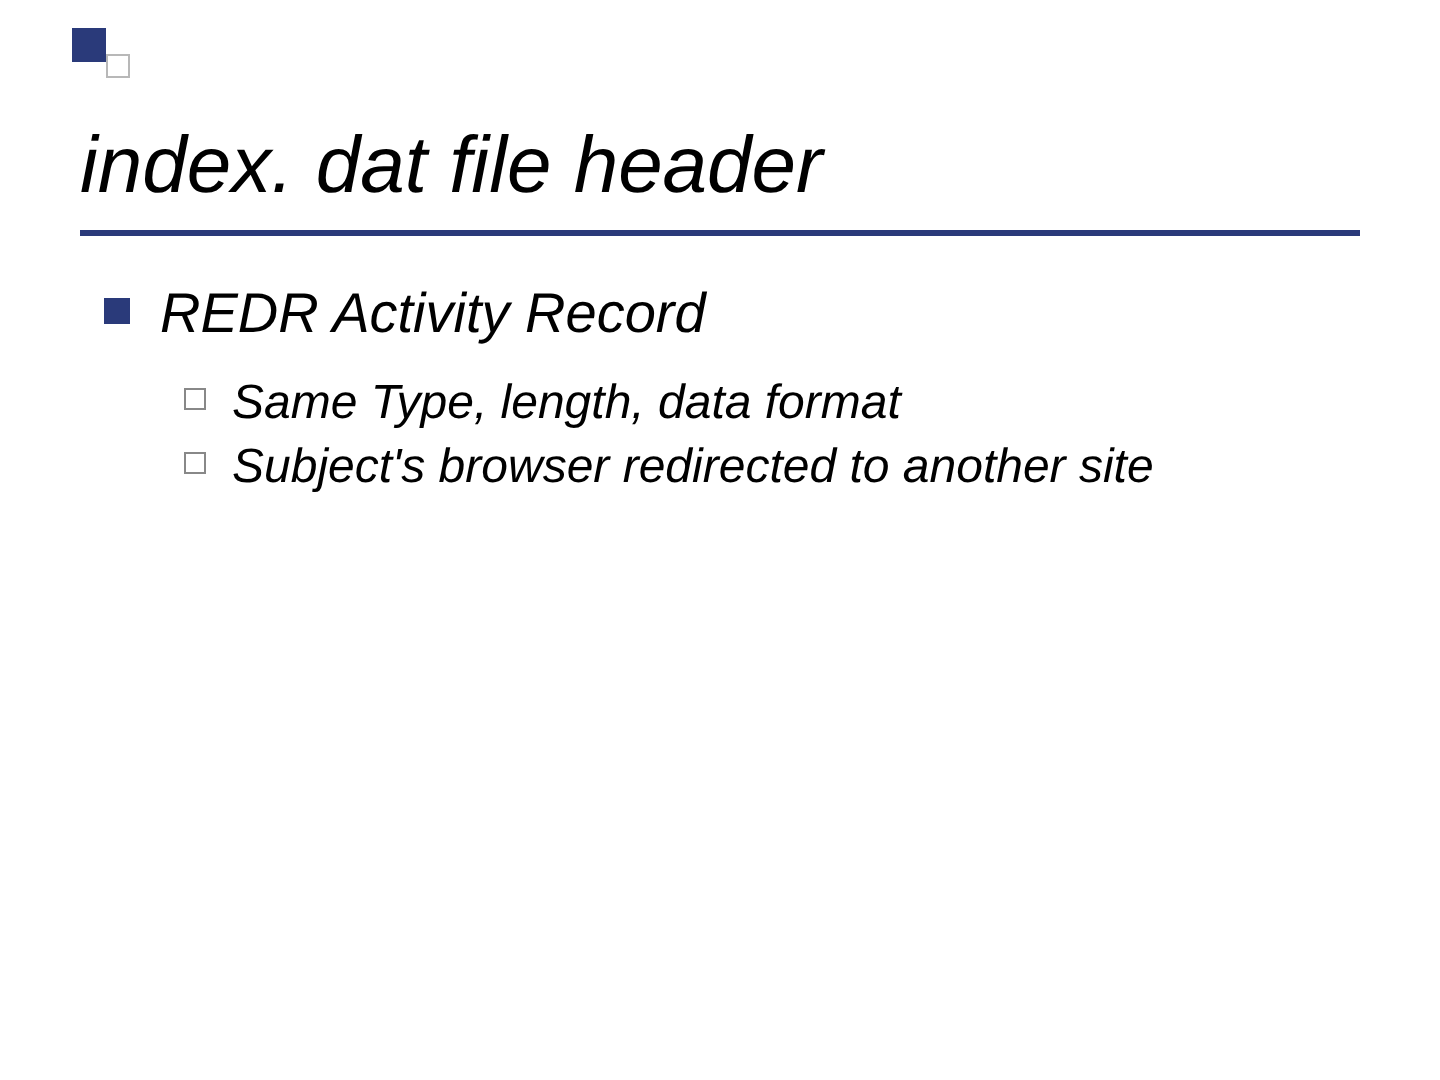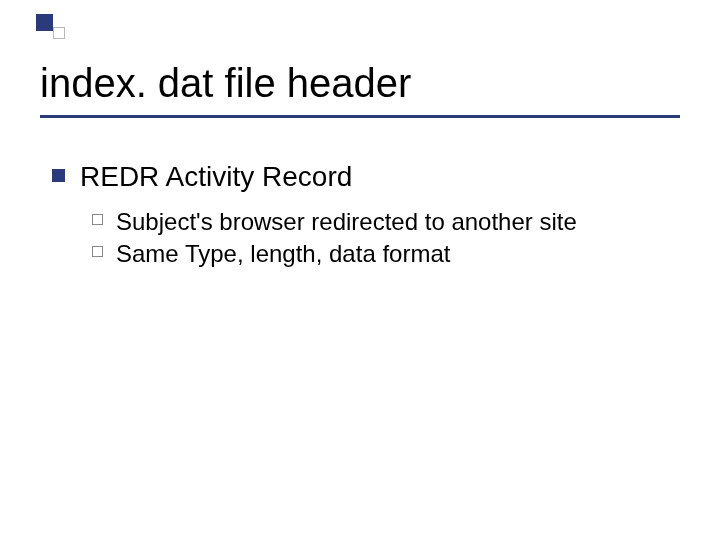--- a/index.html
+++ b/index.html
@@ -11,20 +11,21 @@
     font-family: Arial, Helvetica, sans-serif;
     color: #000;
     overflow: hidden;
   }
   .slide {
     position: relative;
     width: 620px;
     height: 540px;
     box-sizing: border-box;
     padding: 28px 40px 0 40px;
+    font-style: italic;
   }
   .corner-deco {
     position: absolute;
     top: 14px;
     left: 36px;
     width: 30px;
     height: 30px;
   }
   .corner-deco .big-sq {
     position: absolute;
@@ -50,21 +51,21 @@
     font-weight: 400;
     letter-spacing: 0px;
   }
   .rule {
     margin-top: 6px;
     height: 3px;
     background: #2a3a7a;
     width: 640px;
   }
   .content {
-    margin-top: 41px;
+    margin-top: 21px;
     padding-left: 8px;
   }
   .level1 {
     position: relative;
     padding-left: 32px;
     font-size: 28px;
     line-height: 1.3;
   }
   .level1 .bullet-sq {
     position: absolute;
@@ -109,23 +110,23 @@
   <div class="rule"></div>
 
   <div class="content">
     <div class="level1">
       <span class="bullet-sq"></span>
       <span>REDR Activity Record</span>
 
       <div class="sublist">
         <div class="level2">
           <span class="bullet-box"></span>
-          <span>Subject's browser redirected to another site</span>
+          <span>Same Type, length, data format</span>
         </div>
         <div class="level2">
           <span class="bullet-box"></span>
-          <span>Same Type, length, data format</span>
+          <span>Subject's browser redirected to another site</span>
         </div>
       </div>
     </div>
   </div>
 
 </div>
 
 </body></html>

